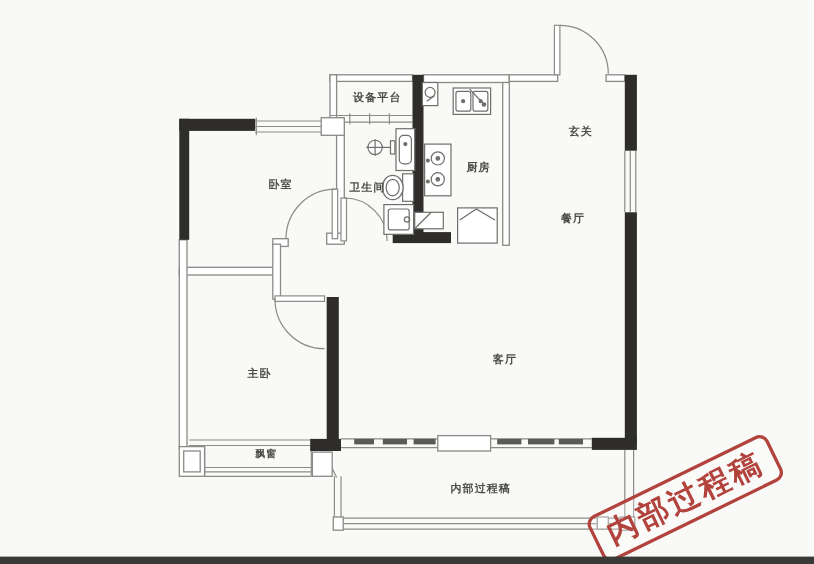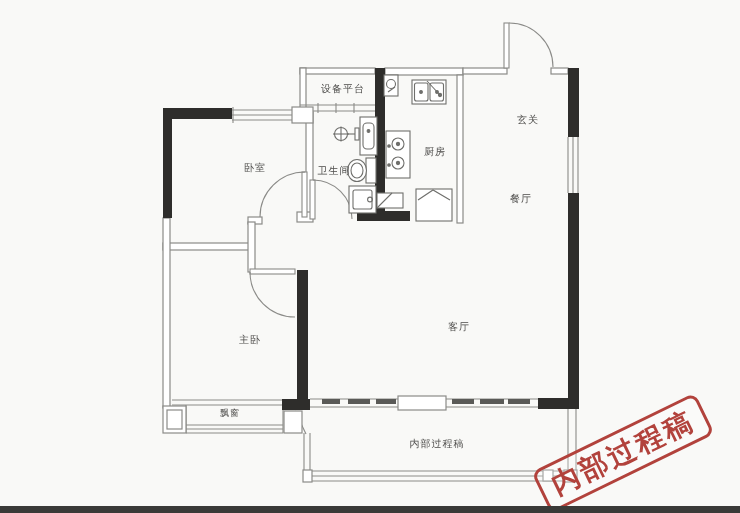--- a/index.html
+++ b/index.html
@@ -8,21 +8,21 @@
     position:relative;
     width:740px;height:513px;
     background:#f9f9f7;
     overflow:hidden;
   }
   #plan-svg{position:absolute;left:0;top:0;}
   .room-label{
     position:absolute;
     transform:translate(-50%,-50%);
     font-size:10px;
-    font-weight:400;
+    font-weight:700;
     letter-spacing:1px;
     color:#4d4c4a;
     white-space:nowrap;
   }
   .stamp{
     position:absolute;
     left:532px;top:430px;
     width:176px;height:40px;
     line-height:40px;
     text-align:center;
@@ -239,21 +239,21 @@
       </g>
     </g>
   </svg>
 
   <div class="room-label" style="left:255px;top:168px">卧室</div>
   <div class="room-label" style="left:343px;top:89px">设备平台</div>
   <div class="room-label" style="left:334px;top:171px">卫生间</div>
   <div class="room-label" style="left:435px;top:152px">厨房</div>
   <div class="room-label" style="left:528px;top:120px">玄关</div>
   <div class="room-label" style="left:521px;top:199px">餐厅</div>
-  <div class="room-label" style="left:250px;top:340px">主卧</div>
+  <div class="room-label" style="left:236px;top:340px">主卧</div>
   <div class="room-label" style="left:459px;top:327px">客厅</div>
-  <div class="room-label" style="left:230px;top:413px;font-size:9px">飘窗</div>
+  <div class="room-label" style="left:242px;top:413px;font-size:9px">飘窗</div>
   <div class="room-label" style="left:437px;top:444px">内部过程稿</div>
 
   <div class="stamp">内部过程稿</div>
 
   <div class="photo-edge"></div>
 </div>
 
 </body></html>

